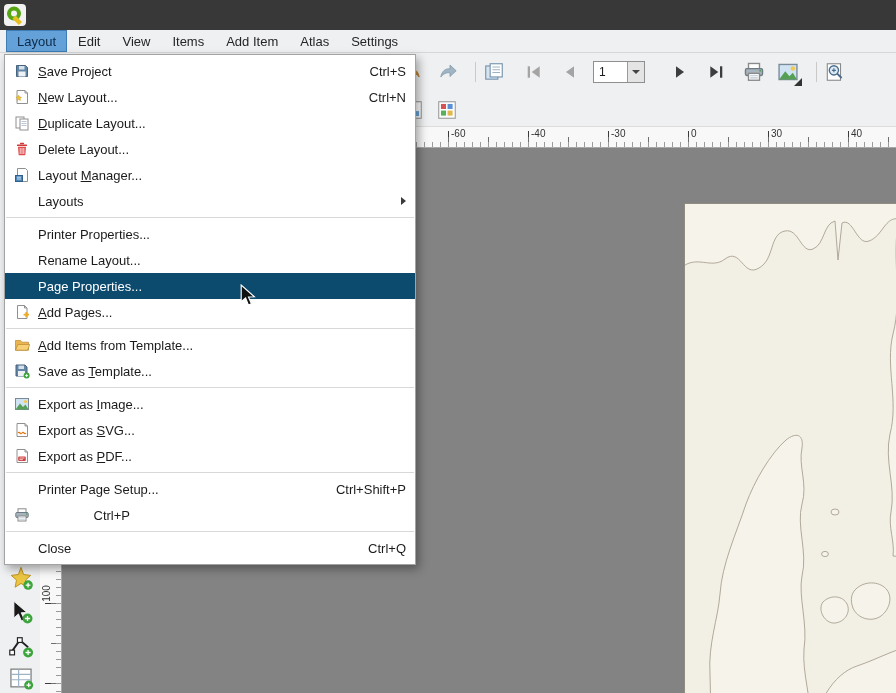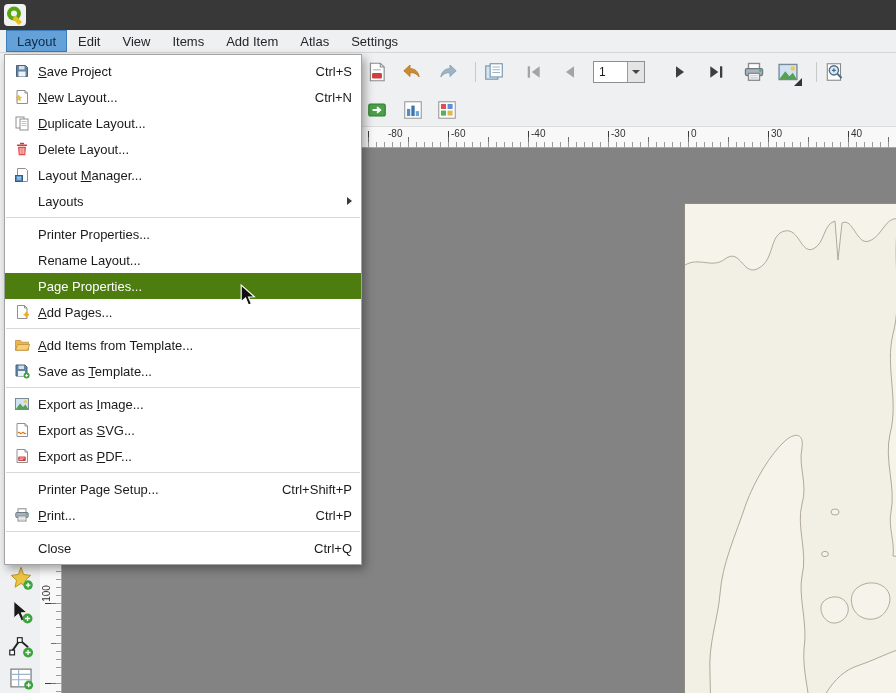--- a/index.html
+++ b/index.html
@@ -51,24 +51,24 @@
             transform:rotate(-90deg);transform-origin:center;text-align:center;}
   
   .left-toolbar{position:absolute;left:0;top:53px;width:40px;height:640px;background:#eff0f1;}
   .lt-btn{position:absolute;left:8px;width:26px;height:26px;}
   
   .canvas{position:absolute;left:62px;top:148px;width:834px;height:545px;background:#838383;overflow:hidden;}
   .page{position:absolute;left:622px;top:55px;width:300px;height:600px;background:#f2efe4;
         border:1px solid #8f8c82;overflow:hidden;box-sizing:border-box;}
   .page svg{display:block;}
   
-  .menu{position:absolute;left:4px;top:54px;width:358px;background:#ffffff;border:1px solid #a3a3a3;
+  .menu{position:absolute;left:4px;top:54px;width:412px;background:#ffffff;border:1px solid #a3a3a3;
         box-shadow:3px 4px 9px rgba(0,0,0,.35);padding:3px 0;box-sizing:border-box;z-index:50;}
   .mi{display:flex;align-items:center;height:26px;padding:0 9px 0 5px;}
-  .mi.hl{background:#4d7c0f;color:#ffffff;}
+  .mi.hl{background:#0c4a6e;color:#ffffff;}
   .mi-ic{width:24px;height:18px;display:flex;align-items:center;justify-content:center;margin-right:4px;flex:none;}
   .mi-ic svg{width:16px;height:16px;}
   .mi-label{flex:1;white-space:nowrap;}
   .mi-sc{width:92px;flex:none;color:#1c1c1c;white-space:nowrap;text-align:right;}
   .mi.hl .mi-sc{color:#fff;}
   .msep{height:1px;background:#d8d8d8;margin:3px 1px;}
   .submenu-arrow{width:0;height:0;border-left:5px solid #3a3a3a;border-top:4px solid transparent;
                  border-bottom:4px solid transparent;margin-left:auto;}
   
   .cursor{position:absolute;left:240px;top:284px;z-index:99;pointer-events:none;}
@@ -436,21 +436,20 @@
     <div class="mi">
       <span class="mi-ic">
           <svg viewBox="0 0 16 16">
             <rect x="4" y="1.8" width="8" height="4" fill="#fff" stroke="#8a8a8a"></rect>
             <rect x="1.8" y="5.5" width="12.4" height="5" rx="1" fill="#a8b4bd" stroke="#6e7a84"></rect>
             <circle cx="12.5" cy="7" r="0.8" fill="#57a057"></circle>
             <rect x="4" y="9" width="8" height="5" fill="#fff" stroke="#8a8a8a"></rect>
             <path d="M5.2 10.7h5.6M5.2 12.3h5.6" stroke="#b9c6d2" stroke-width="0.8"></path>
           </svg>
         </span>
-      <span class="mi-label"><u>P</u>rint...</span>
       <span class="mi-sc">Ctrl+P</span>
     </div>
     <div class="msep"></div>
     <div class="mi">
       <span class="mi-ic"></span>
       <span class="mi-label">Close</span>
       <span class="mi-sc">Ctrl+Q</span>
     </div>
   </div>
 

